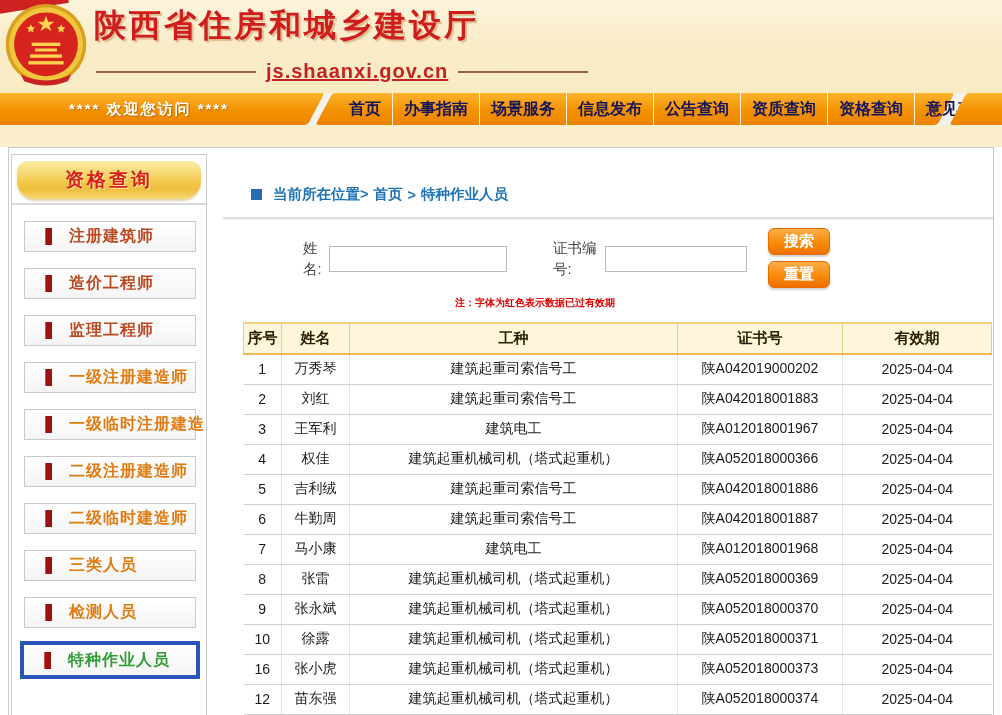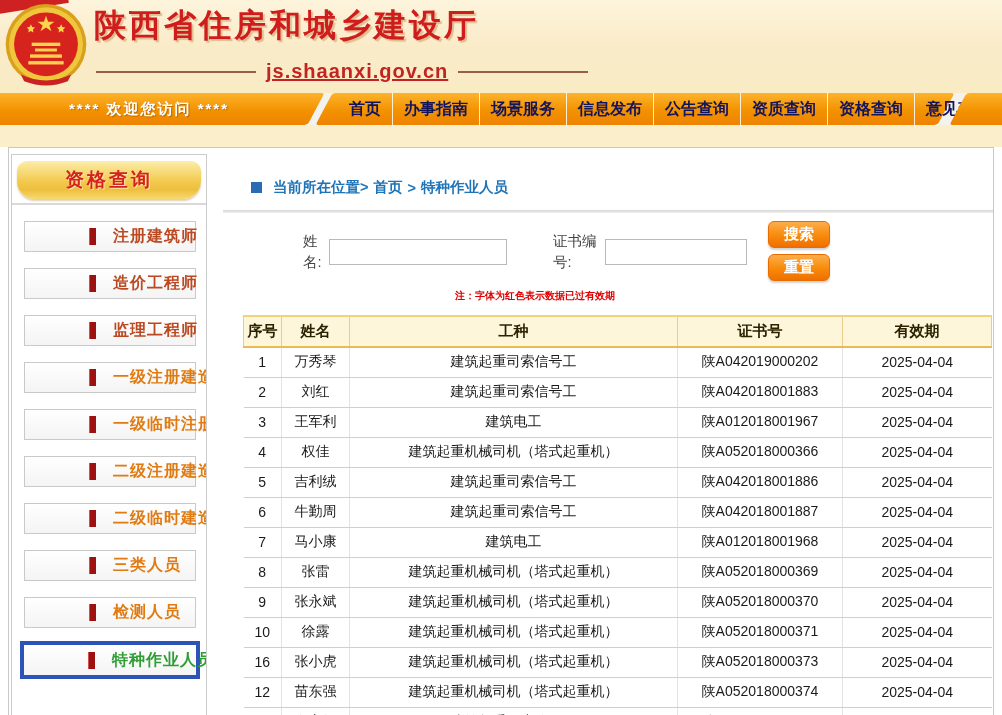--- a/index.html
+++ b/index.html
@@ -45,31 +45,31 @@
   .sidebar { position:absolute; left:2px; top:6px; width:196px; height:562px;
     border:1px solid #cccccc; background:#fff; overflow:hidden; }
   .ribbon { margin:6px 5px 0 5px; height:38px; border-radius:10px 10px 18px 18px;
     background:linear-gradient(#fceda9,#f2c94c 55%,#eebf3e 75%,#f7d96e);
     display:flex; align-items:center; justify-content:center;
     box-shadow:0 2px 2px rgba(160,120,30,.35); }
   .ribbon-text { color:#d42222; font-size:19px; font-weight:bold; letter-spacing:3px;
     text-shadow:1px 1px 0 #ffe9a0; }
   .ribbon-underline { margin-top:4px; height:2px; background:#d9d9d9; }
   .side-item { margin:16px 10px 0 12px; height:31px; border:1px solid #c9c9c9;
-    background:linear-gradient(#ffffff,#f4f4f4); display:flex; align-items:center; cursor:pointer;padding-left:44px; }
+    background:linear-gradient(#ffffff,#f4f4f4); display:flex; align-items:center; cursor:pointer; }
   .redbar { width:7px; height:17px; background:#9e1111; margin-left:20px; flex:0 0 auto;
     box-shadow:inset 1px 0 0 #d05050; }
   .side-label { margin-left:17px; font-weight:bold; font-size:16px; letter-spacing:1px; white-space:nowrap; }
   .tone-red .side-label { color:#bb4a22; }
   .tone-orange .side-label { color:#e07b12; }
   .tone-green .side-label { color:#2f9e35; }
   .side-item.selected { border:4px solid #2b53b8; margin:13px 6px 0 8px; height:38px; }
 
   
-  .main { position:absolute; left:214px; top:10px; width:770px; height:488px; }
+  .main { position:absolute; left:214px; top:17px; width:770px; height:488px; }
   .breadcrumb { margin:20px 0 0 28px; display:flex; align-items:center; gap:5px;
     color:#1f74b8; font-weight:bold; font-size:14.5px; }
   .bc-square { width:11px; height:11px; background:#2a6cb3; display:inline-block; margin-right:6px; }
   .breadcrumb a { color:#1f74b8; text-decoration:none; cursor:pointer; }
   .divider { margin-top:13px; height:3px; background:linear-gradient(#d7d7d7,#efefef); }
 
   .search-row { position:relative; height:72px; margin-top:4px; }
   .field { position:absolute; display:flex; }
   .field-name { left:80px; top:10px;justify-content:space-between; }
   .field-cert { left:330px; top:10px; }

